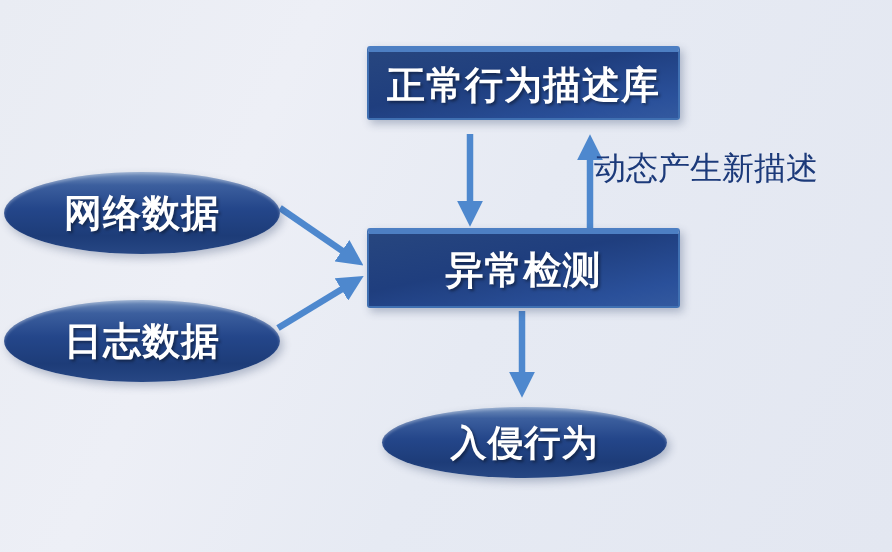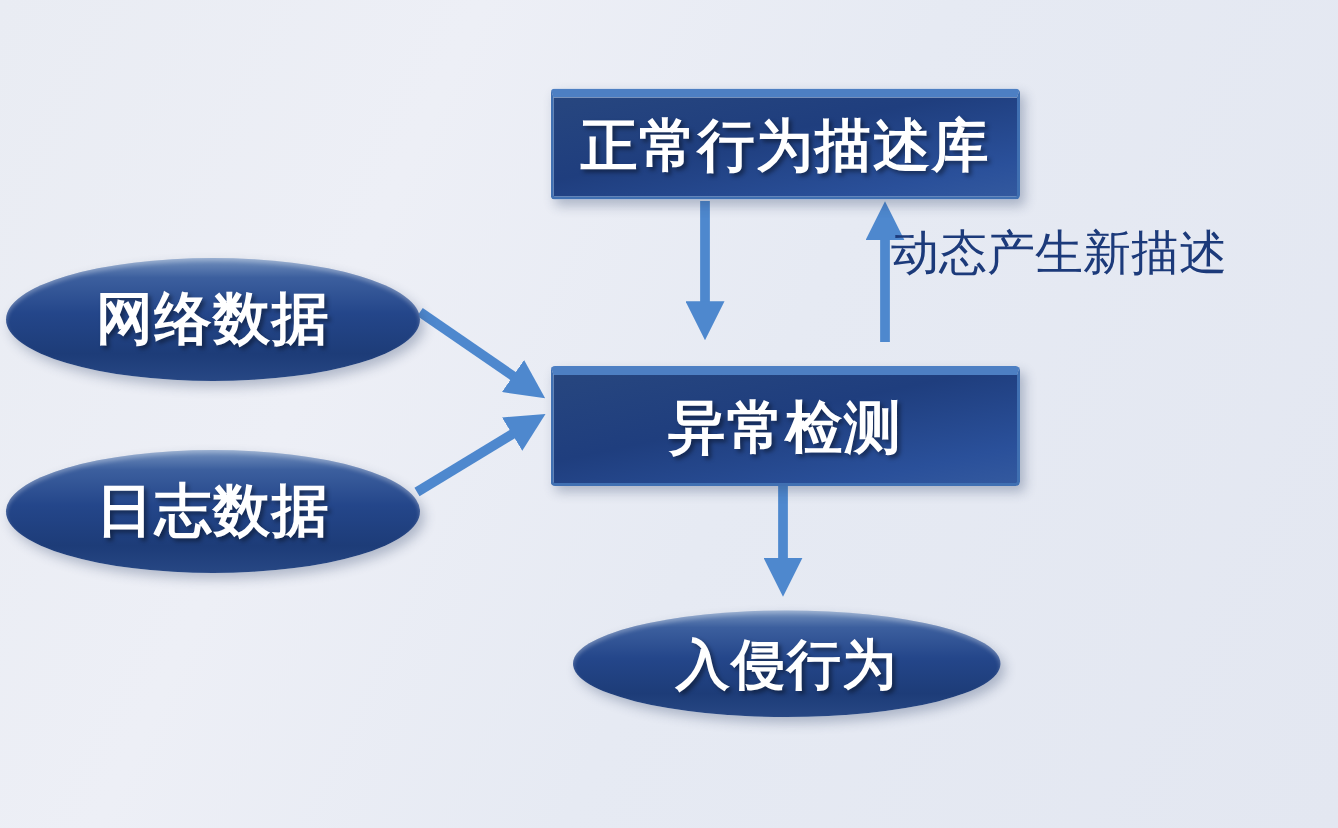--- a/index.html
+++ b/index.html
@@ -20,22 +20,22 @@
     box-sizing: border-box;
     border: 2px solid #4070b2;
     border-top: 6px solid #4d7fc3;
     border-radius: 3px;
     background: linear-gradient(168deg, #27467f 0%, #1f3e7e 42%, #2a509a 82%, #33599f 100%);
     box-shadow: 3px 4px 8px rgba(40, 60, 100, 0.30);
     display: flex;
     align-items: center;
     justify-content: center;
   }
-  .box-library   { left: 367px; top: 59px;  width: 313px; height: 74px; }
-  .box-detection { left: 367px; top: 228px; width: 313px; height: 80px; margin-top: 16px; }
+  .box-library   { left: 367px; top: 46px;  width: 313px; height: 74px; }
+  .box-detection { left: 367px; top: 228px; width: 313px; height: 80px; }
 
   
   .node-ellipse {
     position: absolute;
     box-sizing: border-box;
     border-radius: 50%;
     background: linear-gradient(180deg, #7492bf 0%, #3c5f9e 16%, #24468a 45%, #1d3c78 78%, #274784 100%);
     box-shadow: 3px 4px 8px rgba(40, 60, 100, 0.30),
                 inset 0 2px 3px rgba(255, 255, 255, 0.30);
     display: flex;

